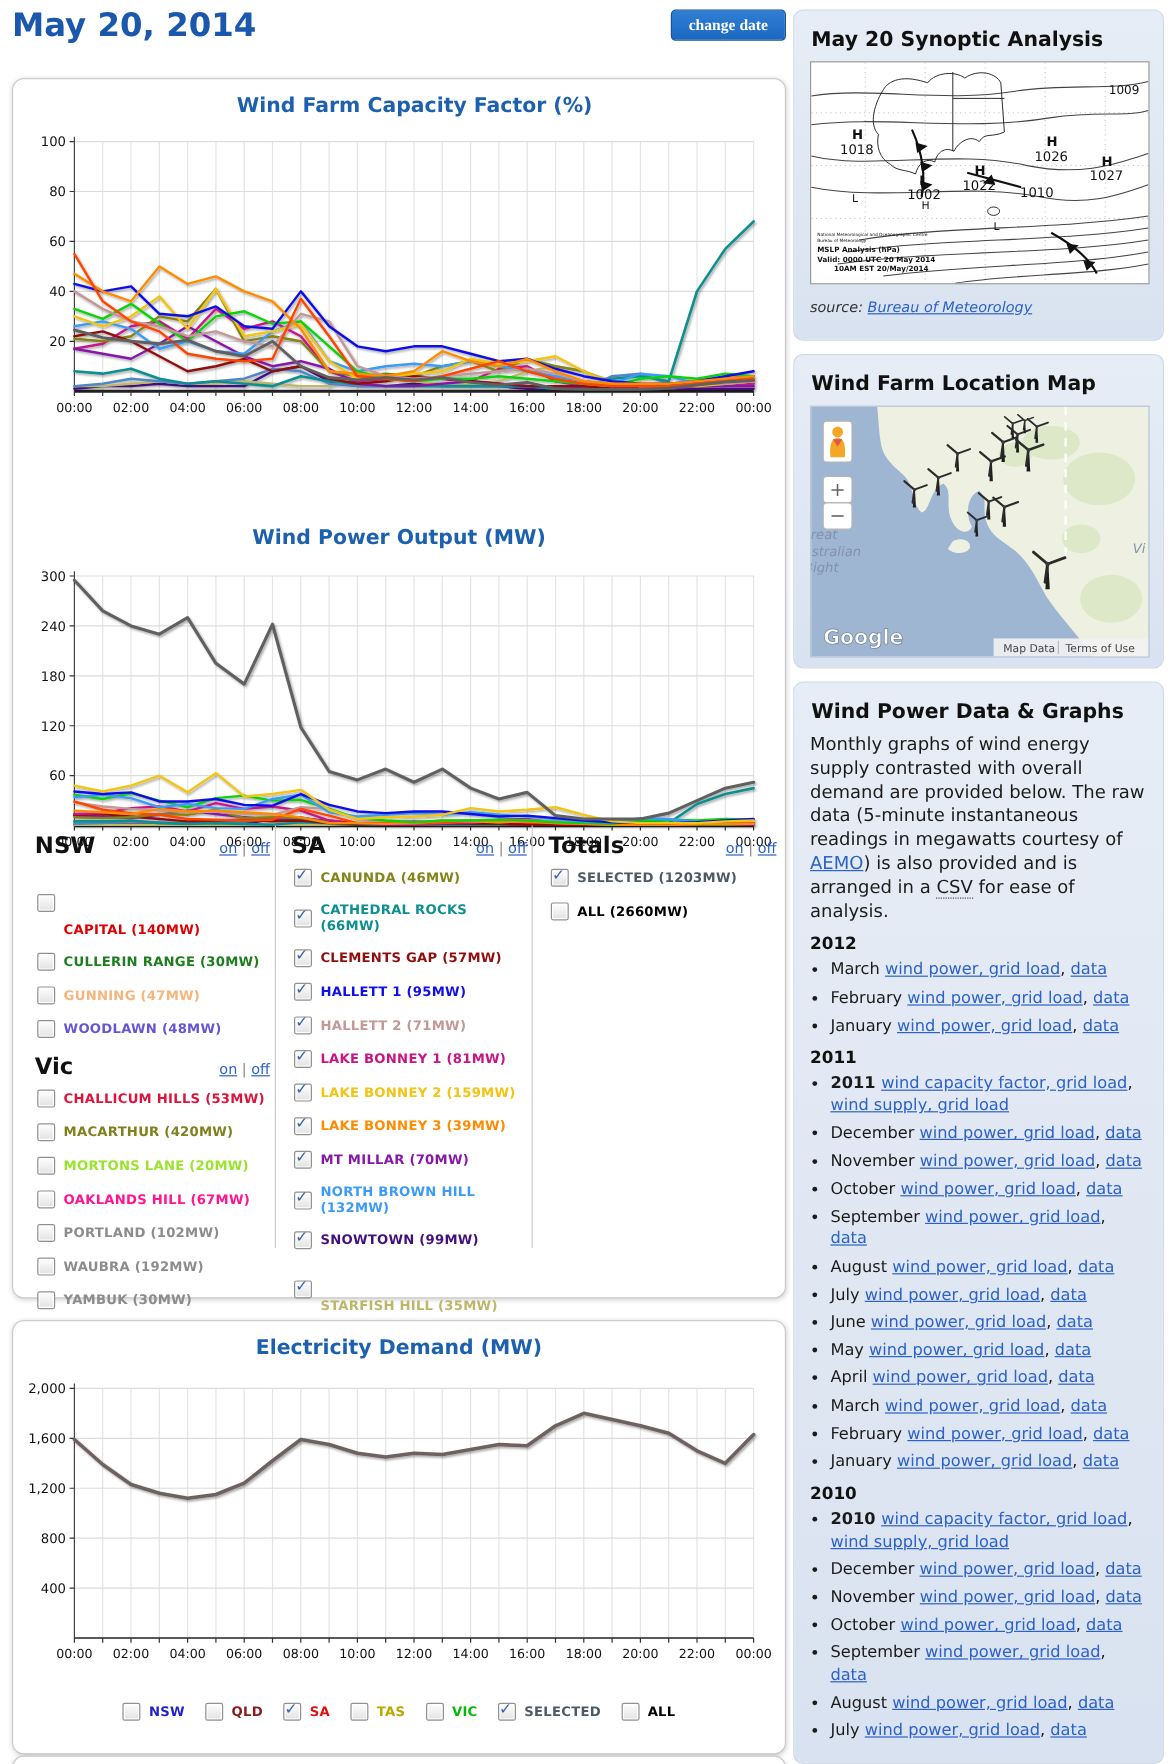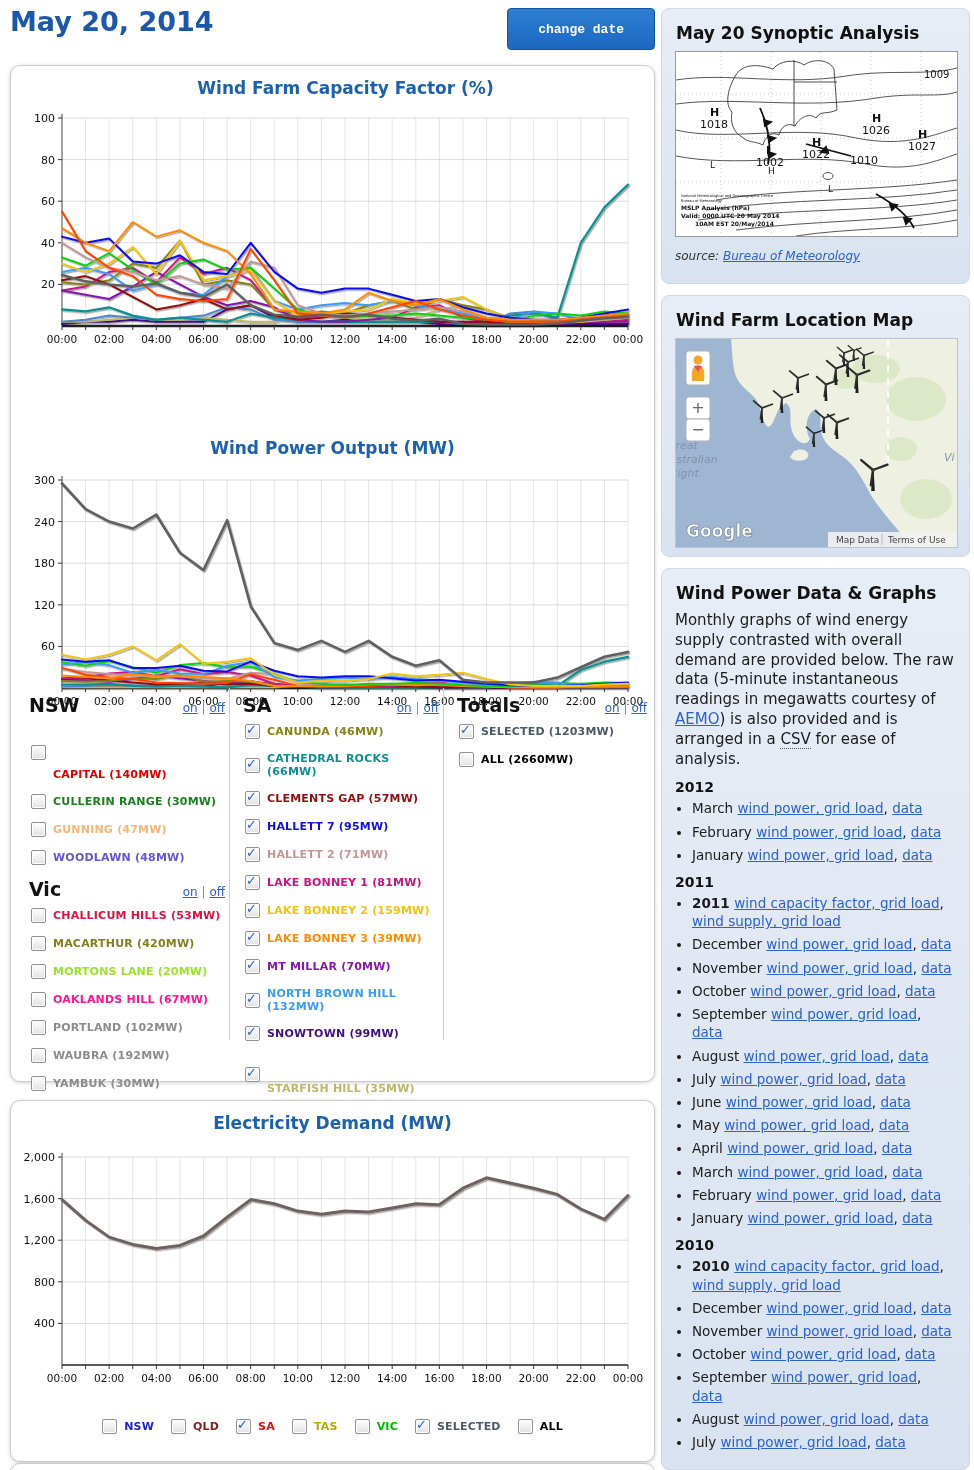--- a/index.html
+++ b/index.html
@@ -1,21 +1,21 @@
 <!DOCTYPE html>
 <html><head>
 <meta charset="utf-8">
 <style>
   html,body{margin:0;padding:0;}
   body{width:974px;height:1470px;position:relative;background:#fff;overflow:hidden;
        font-family:"DejaVu Sans","Liberation Sans",sans-serif;}
   .date-title{position:absolute;left:10px;top:6px;font-size:27px;font-weight:bold;color:#1a57ad;}
-  .change-btn{position:absolute;right:319px;top:8px;height:42px;padding:0 30px;
+  .change-btn{position:absolute;right:319px;top:8px;height:26px;padding:0 14px;
     background:linear-gradient(#2e7fd4,#1b67c0);border:1px solid #15539c;border-radius:4px;
-    color:#fff;font-size:13px;font-weight:bold;cursor:pointer;font-family:Liberation Mono, monospace;}
+    color:#fff;font-size:13px;font-weight:bold;cursor:pointer;font-family:Liberation Serif, serif;}
   .panel{position:absolute;background:#fff;border:1px solid #ccc;border-radius:10px;
     box-shadow:0 1px 4px rgba(0,0,0,.18);}
   #panel1{left:10px;top:65px;width:643px;height:1015px;}
   #panel2{left:10px;top:1100px;width:643px;height:360px;}
   #panel3{left:10px;top:1463px;width:643px;height:12px;border-radius:10px 10px 0 0;}
   .ctitle{position:absolute;left:0;width:100%;text-align:center;font-size:17px;font-weight:bold;color:#1d61ae;}
   .chart{position:absolute;left:9px;}
   .vdiv{position:absolute;top:622px;width:1px;height:352px;background:#ccc;}
   .gcol{position:absolute;top:618px;}
   .ghead{display:flex;justify-content:space-between;align-items:baseline;margin:10px 0 8px 0;}
@@ -345,21 +345,21 @@
       <div class="itemrow">
         <span class="cb ck"></span>
         <span class="flabel" style="color: rgb(14, 143, 143);">CATHEDRAL ROCKS (66MW)</span>
       </div>
       <div class="itemrow">
         <span class="cb ck"></span>
         <span class="flabel" style="color: rgb(143, 15, 15);">CLEMENTS GAP (57MW)</span>
       </div>
       <div class="itemrow">
         <span class="cb ck"></span>
-        <span class="flabel" style="color: rgb(16, 16, 230);">HALLETT 7 (95MW)</span>
+        <span class="flabel" style="color: rgb(16, 16, 230);">HALLETT 1 (95MW)</span>
       </div>
       <div class="itemrow">
         <span class="cb ck"></span>
         <span class="flabel" style="color: rgb(194, 152, 152);">HALLETT 2 (71MW)</span>
       </div>
       <div class="itemrow">
         <span class="cb ck"></span>
         <span class="flabel" style="color: rgb(199, 21, 133);">LAKE BONNEY 1 (81MW)</span>
       </div>
       <div class="itemrow">

